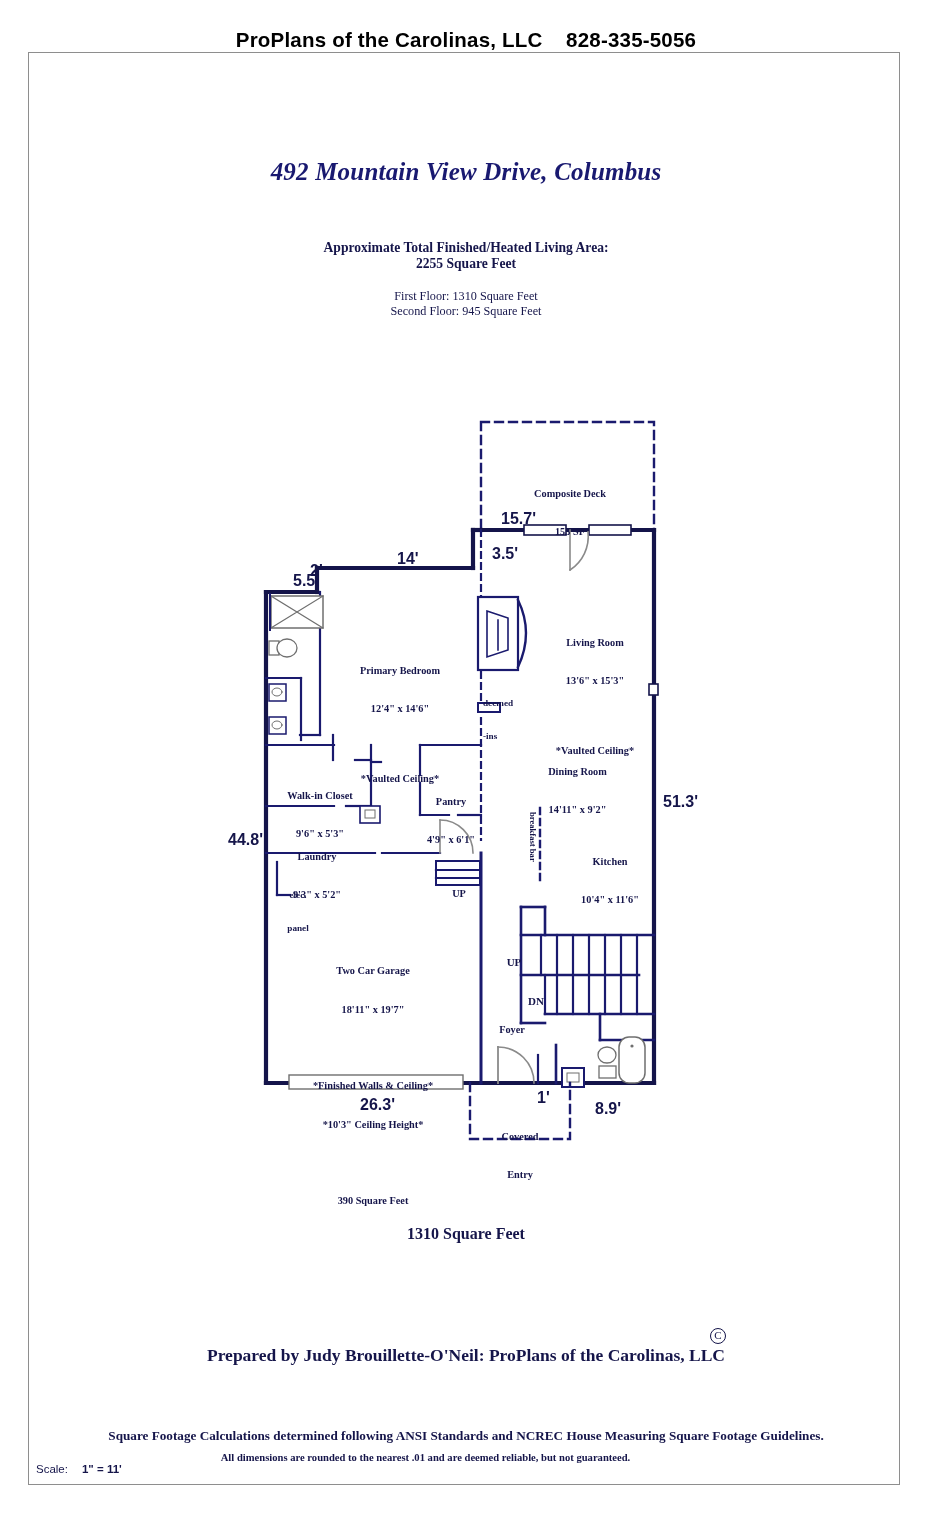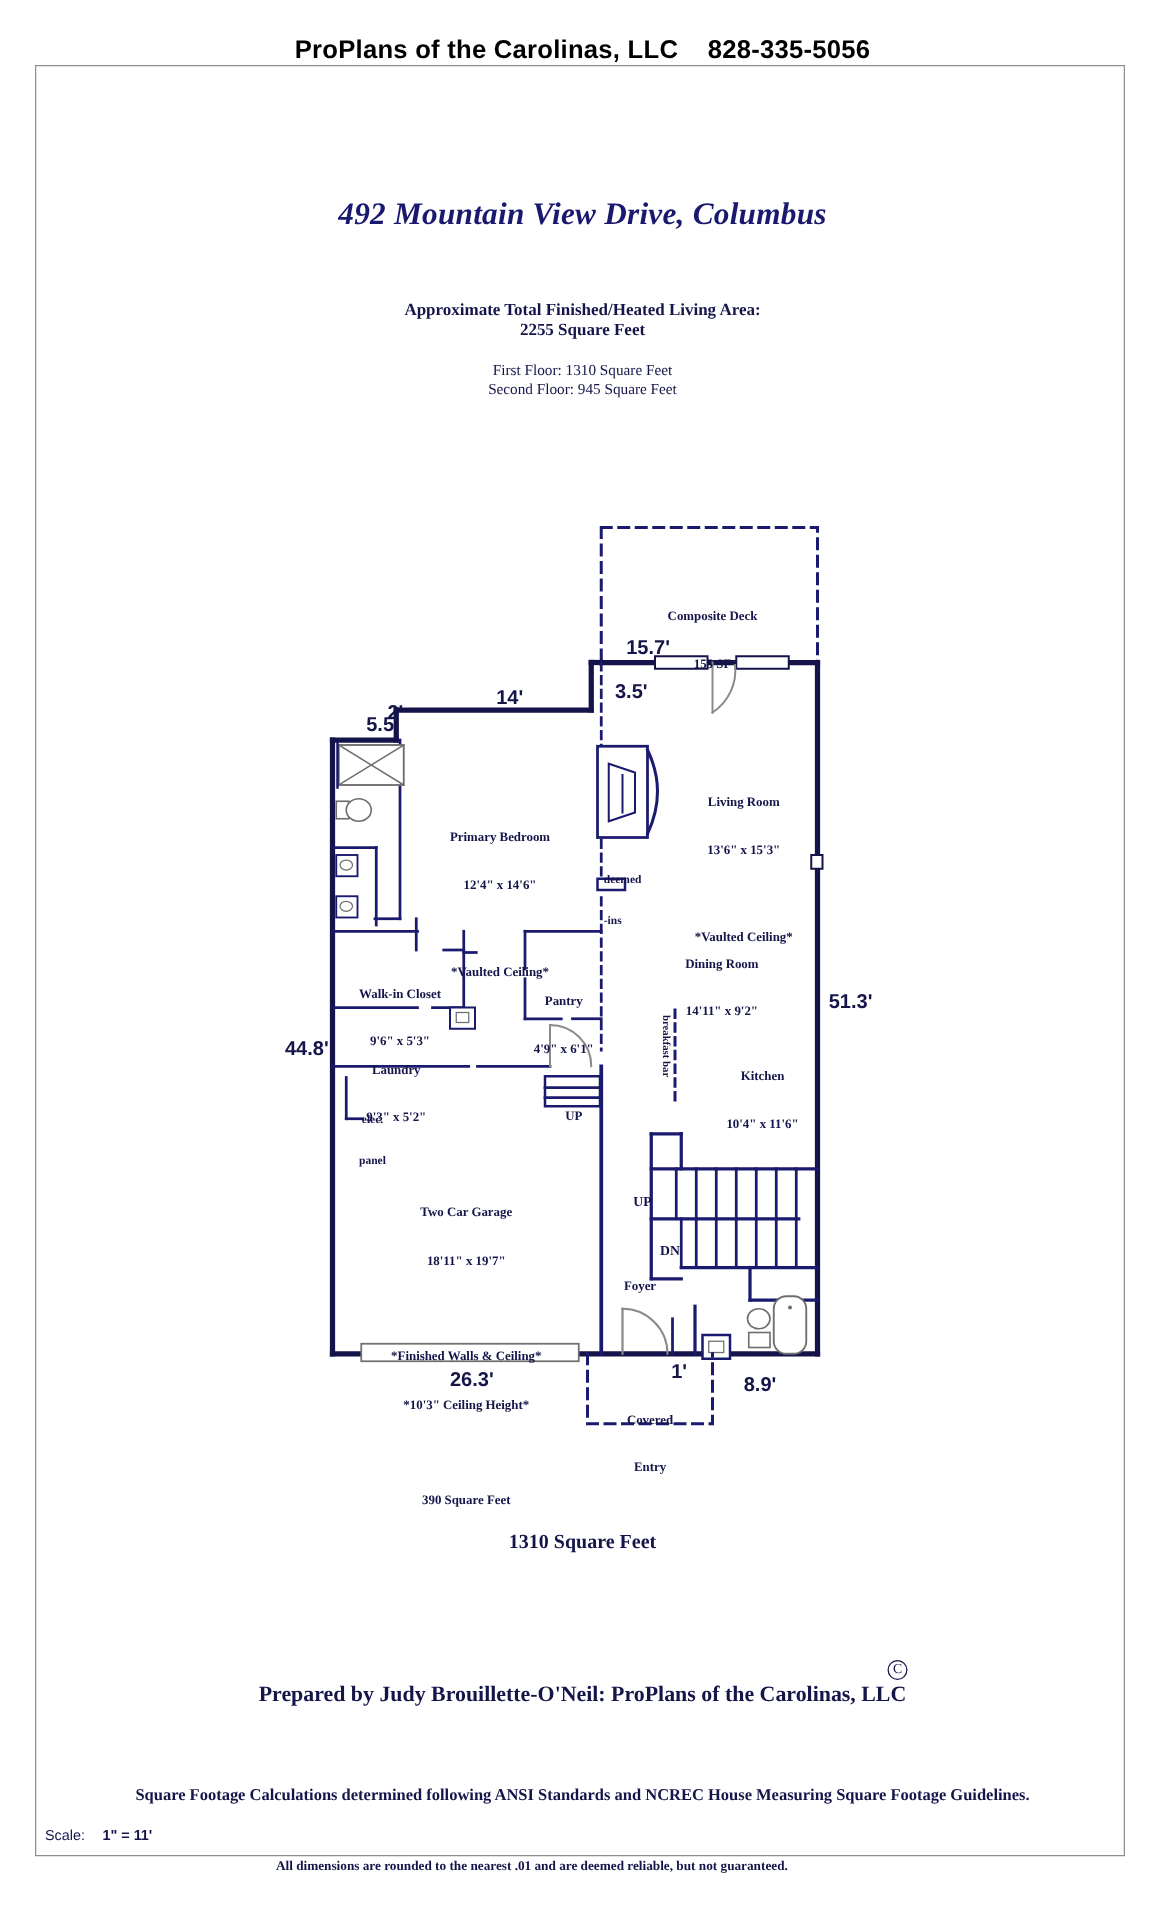--- a/index.html
+++ b/index.html
@@ -48,21 +48,21 @@
     position:absolute;left:0;top:1345px;width:932px;text-align:center;
     font-weight:bold;font-size:17.5px;color:#15154a;
   }
   #copyright-mark{
     position:absolute;left:710px;top:1328px;
     font-size:11px;color:#15154a;
     border:1px solid #15154a;border-radius:50%;
     width:14px;height:14px;line-height:13px;text-align:center;
   }
   #disclaimer-1{
-    position:absolute;left:0;top:1488px;width:851px;text-align:center;
+    position:absolute;left:0;top:1452px;width:851px;text-align:center;
     font-weight:bold;font-size:10.6px;color:#15154a;
   }
   #disclaimer-2{
     position:absolute;left:0;top:1428px;width:932px;text-align:center;
     font-weight:bold;font-size:13.2px;color:#15154a;
   }
   #scale-row{
     position:absolute;left:36px;top:1463px;
     font-family:"Liberation Sans", sans-serif;
     font-size:11.5px;color:#15154a;font-weight:bold;

